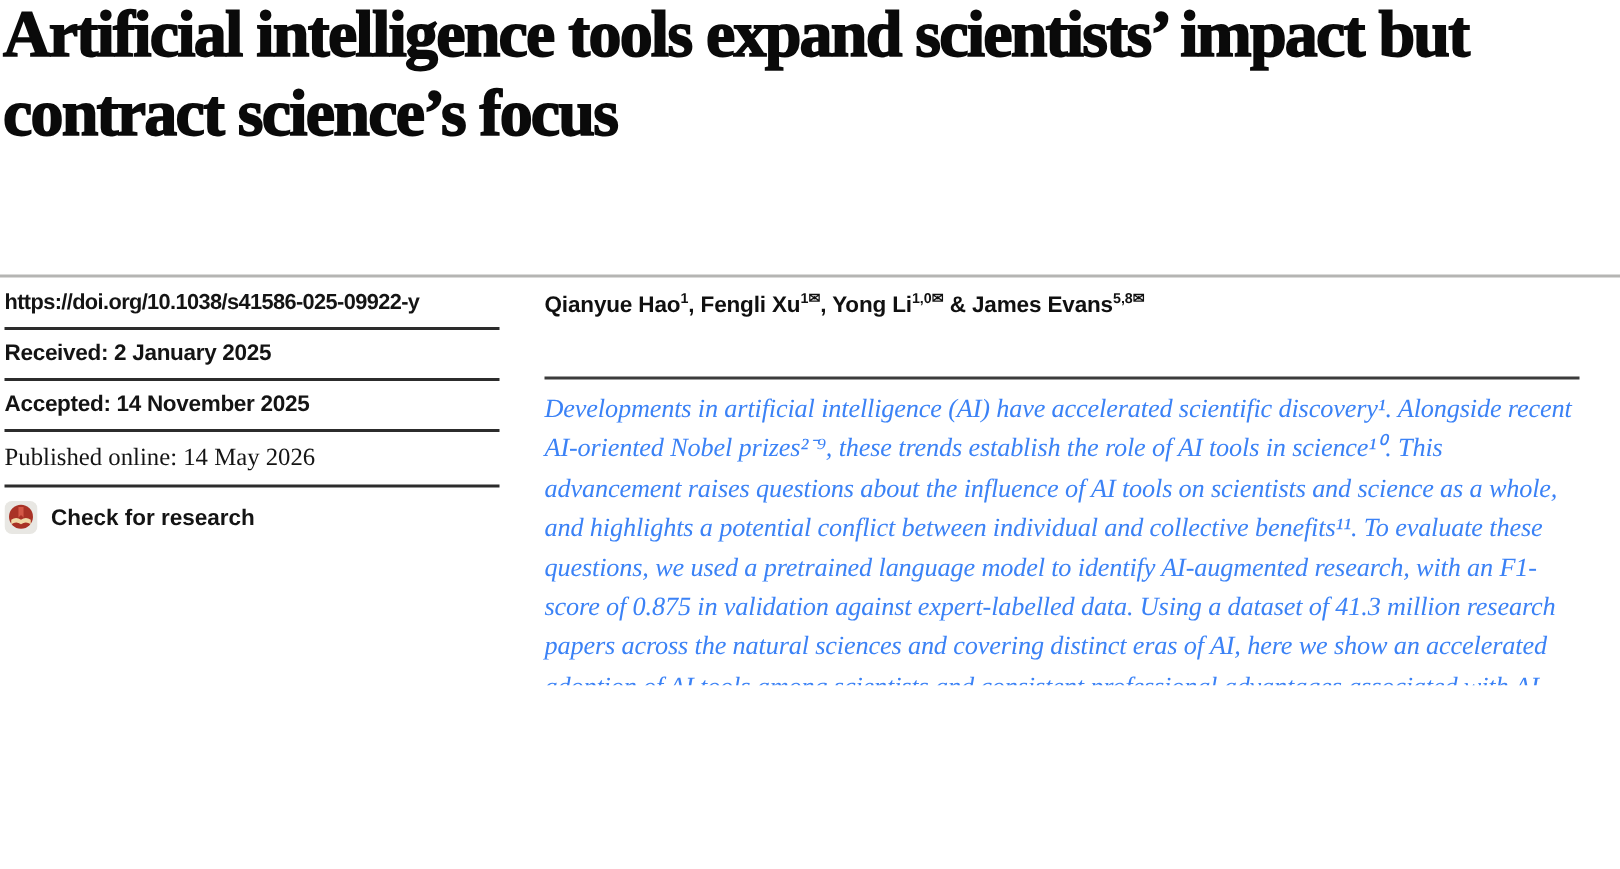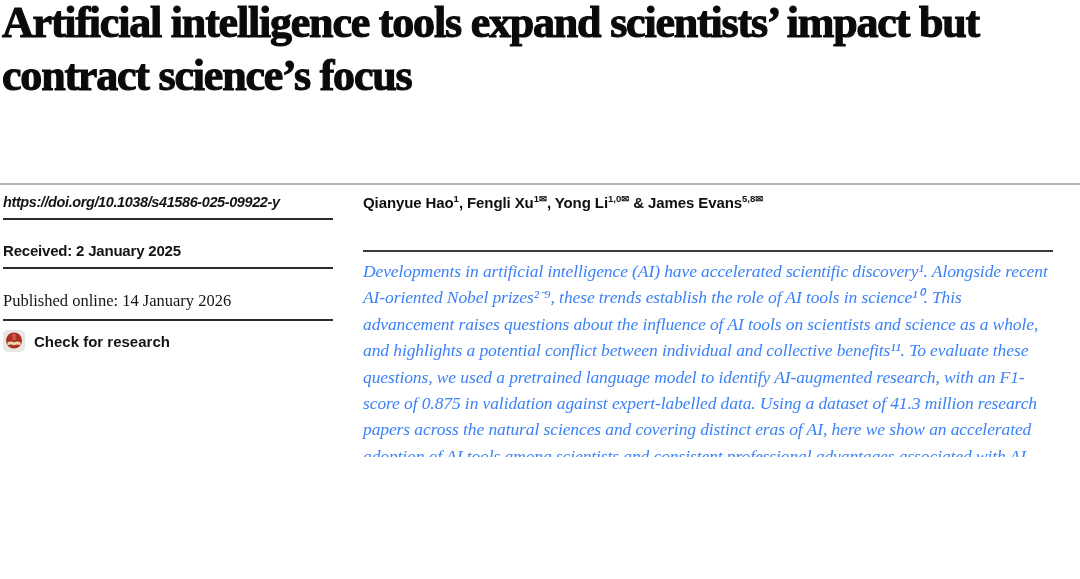--- a/index.html
+++ b/index.html
@@ -12,25 +12,25 @@
     position:absolute;left:2px;top:-4px;width:1072px;margin:0;
     font-family:"Liberation Serif",serif;font-weight:bold;
     font-size:44px;line-height:53px;letter-spacing:-1.2px;color:#0a0a0a;
     -webkit-text-stroke:1.1px #0a0a0a;
   }
   
   .top-rule{position:absolute;left:0;top:183px;width:1080px;height:2px;background:#b5b5b3;}
   
   .left-col{position:absolute;left:3px;top:185px;width:330px;}
   .meta-row{
-    border-bottom:2px solid #2c2c2c;padding:22px 0 8px;
+    border-bottom:2px solid #2c2c2c;padding:7px 0 8px;
     font-size:15px;font-weight:700;letter-spacing:-0.2px;color:#141414;
   }
   .meta-row.doi-row{padding:9px 0 8px;font-weight:600;font-size:14.5px;letter-spacing:-0.4px;}
-  .meta-row.doi-row a{color:#141414;text-decoration:none;font-style:italic;}
+  .meta-row.doi-row a{color:#141414;text-decoration:none;}
   .meta-row.published-row{
     font-family:"Liberation Serif",serif;font-weight:400;font-size:16.5px;letter-spacing:0;
   }
   .check-row{
     padding-top:9px;display:flex;align-items:center;gap:9px;
     font-size:15px;font-weight:700;color:#141414;cursor:pointer;
   }
   .cm-icon{display:inline-block;width:22px;height:22px;flex:0 0 auto;}
   
   .right-col{position:absolute;left:363px;top:185px;width:690px;}
@@ -61,21 +61,22 @@
 
   <h1 class="paper-title">Artificial intelligence tools expand scientists’ impact but contract science’s focus</h1>
 
   <div class="top-rule"></div>
 
   <div class="left-col">
     <div class="meta-row doi-row">
       <a href="#">https://doi.org/10.1038/s41586-025-09922-y</a>
     </div>
     <div class="meta-row">Received: 2 January 2025</div>
-    <div class="meta-row published-row">Published online: 14 January 2026</div>
+    <div class="meta-row">Accepted: 14 November 2025</div>
+    <div class="meta-row published-row">Published online: 14 May 2026</div>
     <div class="check-row">
       <span class="cm-icon">
         <svg width="22" height="22" viewBox="0 0 22 22">
           <rect x="0" y="0" width="22" height="22" rx="5" fill="#e8e7e3"></rect>
           <circle cx="11" cy="10.5" r="8" fill="#a93226"></circle>
           <path d="M4.5 12.5 Q7.8 10.3 11 12.5 Q14.2 10.3 17.5 12.5 L17.5 15.5 Q14.2 13.3 11 15.5 Q7.8 13.3 4.5 15.5 Z" fill="#f0d9a8"></path>
           <path d="M9.3 4 L12.7 4 L12.7 11 L11 9.4 L9.3 11 Z" fill="#d35847"></path>
         </svg>
       </span>
       <span>Check for research</span>

